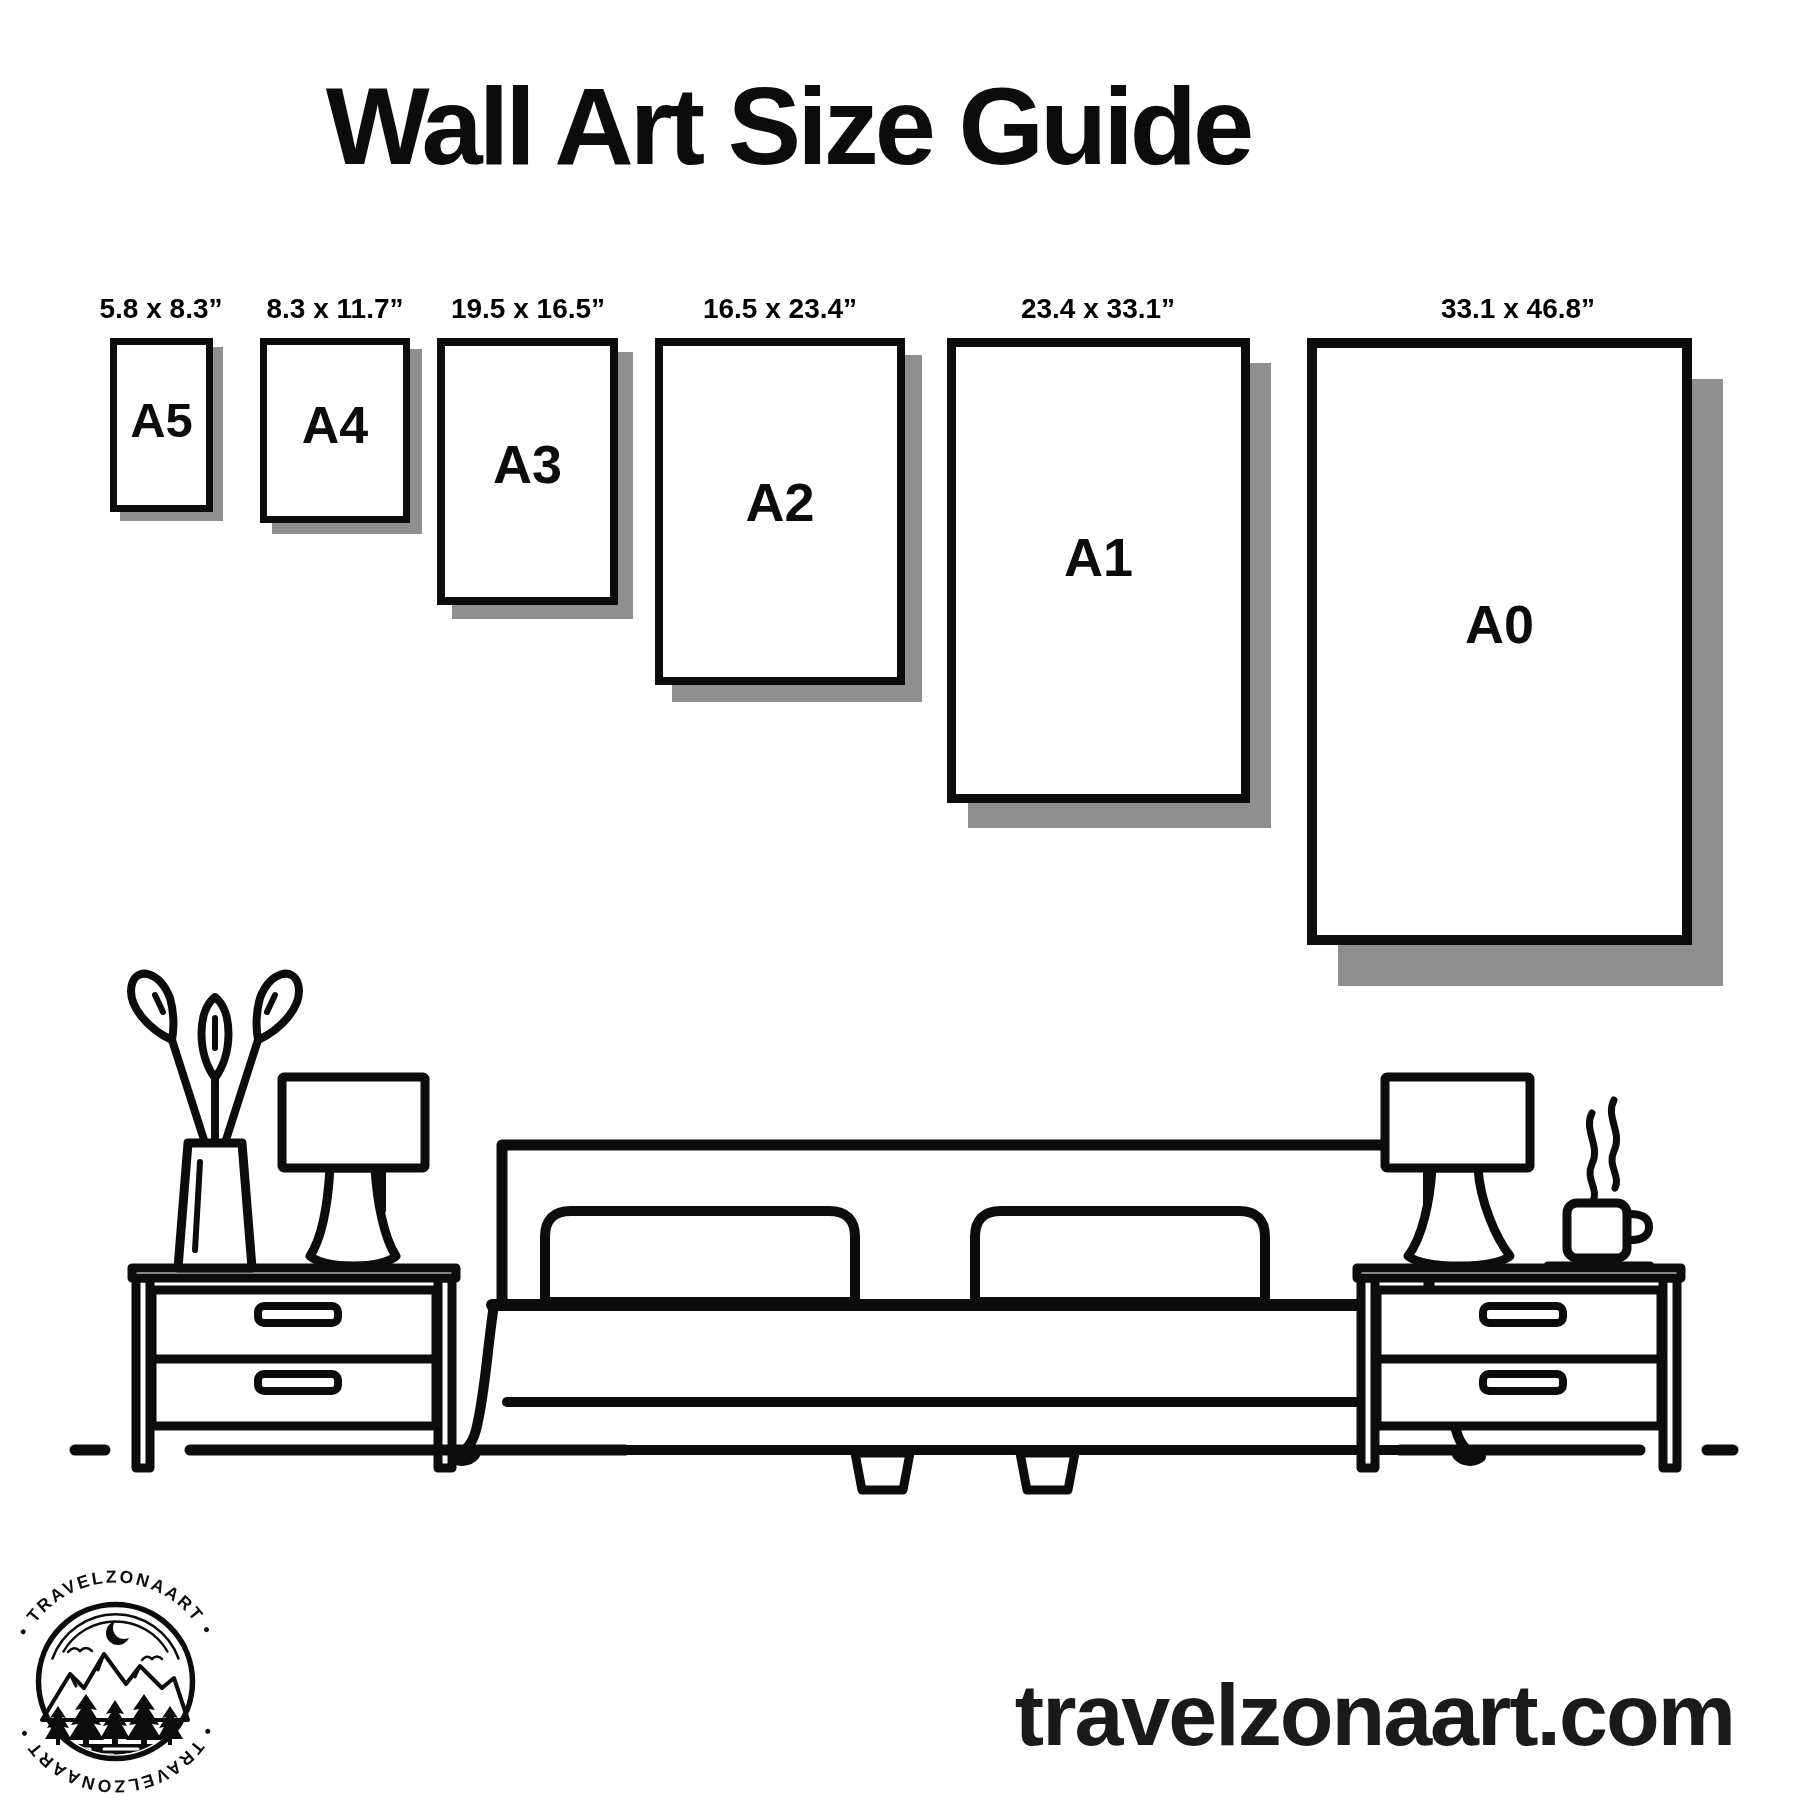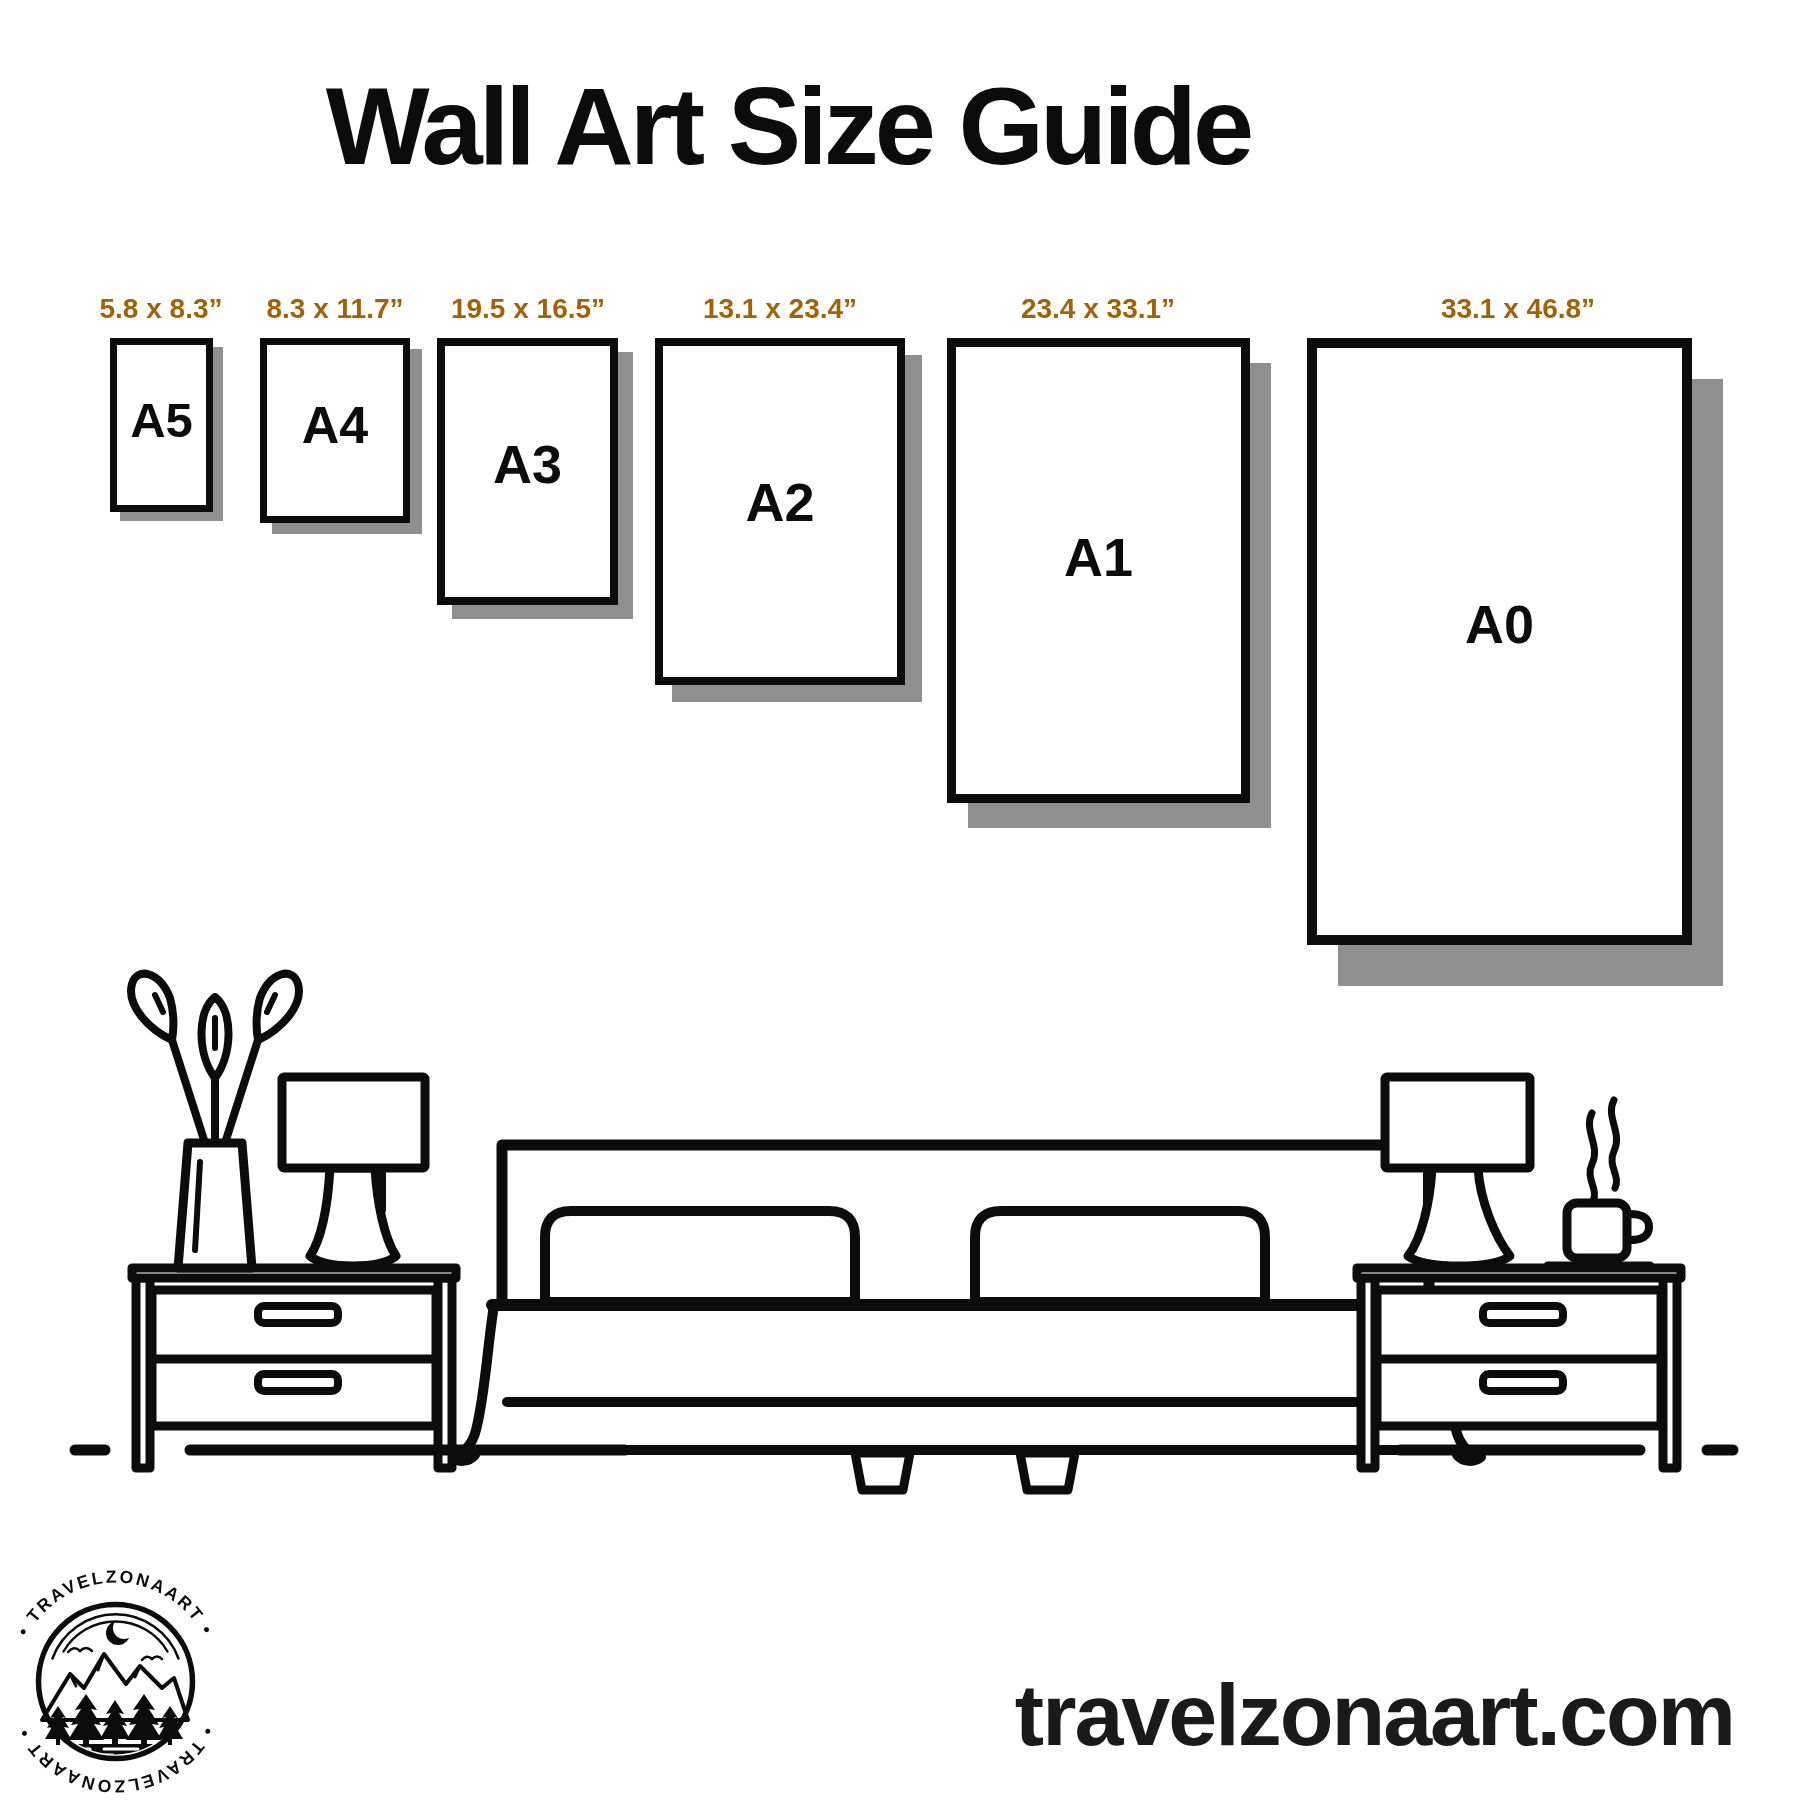--- a/index.html
+++ b/index.html
@@ -25,42 +25,42 @@
   .f-a1{left:947px;width:303px;height:465px;border-width:9px;box-shadow:21px 25px 0 0 #8f8f8f;}
   .f-a0{left:1307px;width:385px;height:607px;border-width:10px;box-shadow:31px 41px 0 0 #8f8f8f;padding-left:36px;}
   .frame-code{
     position:absolute;left:50%;top:47%;transform:translate(-50%,-50%);
     font-weight:bold;font-size:54px;color:#0c0c0c;letter-spacing:0px;
   }
   .f-a5 .frame-code{font-size:49px;}
   .f-a4 .frame-code{font-size:52px;}
   .size-label{
     position:absolute;top:293px;transform:translateX(-50%);
-    font-size:28px;font-weight:bold;white-space:nowrap;color:#a16207;
+    font-size:28px;font-weight:bold;white-space:nowrap;color:#000000;
   }
   .sl-a5{left:161px;} .sl-a4{left:335px;} .sl-a3{left:528px;}
   .sl-a2{left:780px;} .sl-a1{left:1098px;} .sl-a0{left:1518px;}
   
   .scene{position:absolute;left:60px;top:950px;width:1690px;height:560px;}
   
   .logo{position:absolute;left:18px;top:1548px;width:200px;height:250px;}
   .website{
     position:absolute;top:1664px;right:66px;
     font-size:88px;font-weight:bold;letter-spacing:-2px;color:#1a1a1a;white-space:nowrap;
   }
 </style>
 </head>
 <body>
 
 <div class="title">Wall Art Size Guide</div>
 
 <div class="size-label sl-a5">5.8 x 8.3”</div>
 <div class="size-label sl-a4">8.3 x 11.7”</div>
 <div class="size-label sl-a3">19.5 x 16.5”</div>
-<div class="size-label sl-a2">13.1 x 23.4”</div>
+<div class="size-label sl-a2">16.5 x 23.4”</div>
 <div class="size-label sl-a1">23.4 x 33.1”</div>
 <div class="size-label sl-a0">33.1 x 46.8”</div>
 
 <div class="frame f-a5">
   <span class="frame-code">A5</span>
 </div>
 <div class="frame f-a4">
   <span class="frame-code">A4</span>
 </div>
 <div class="frame f-a3">

